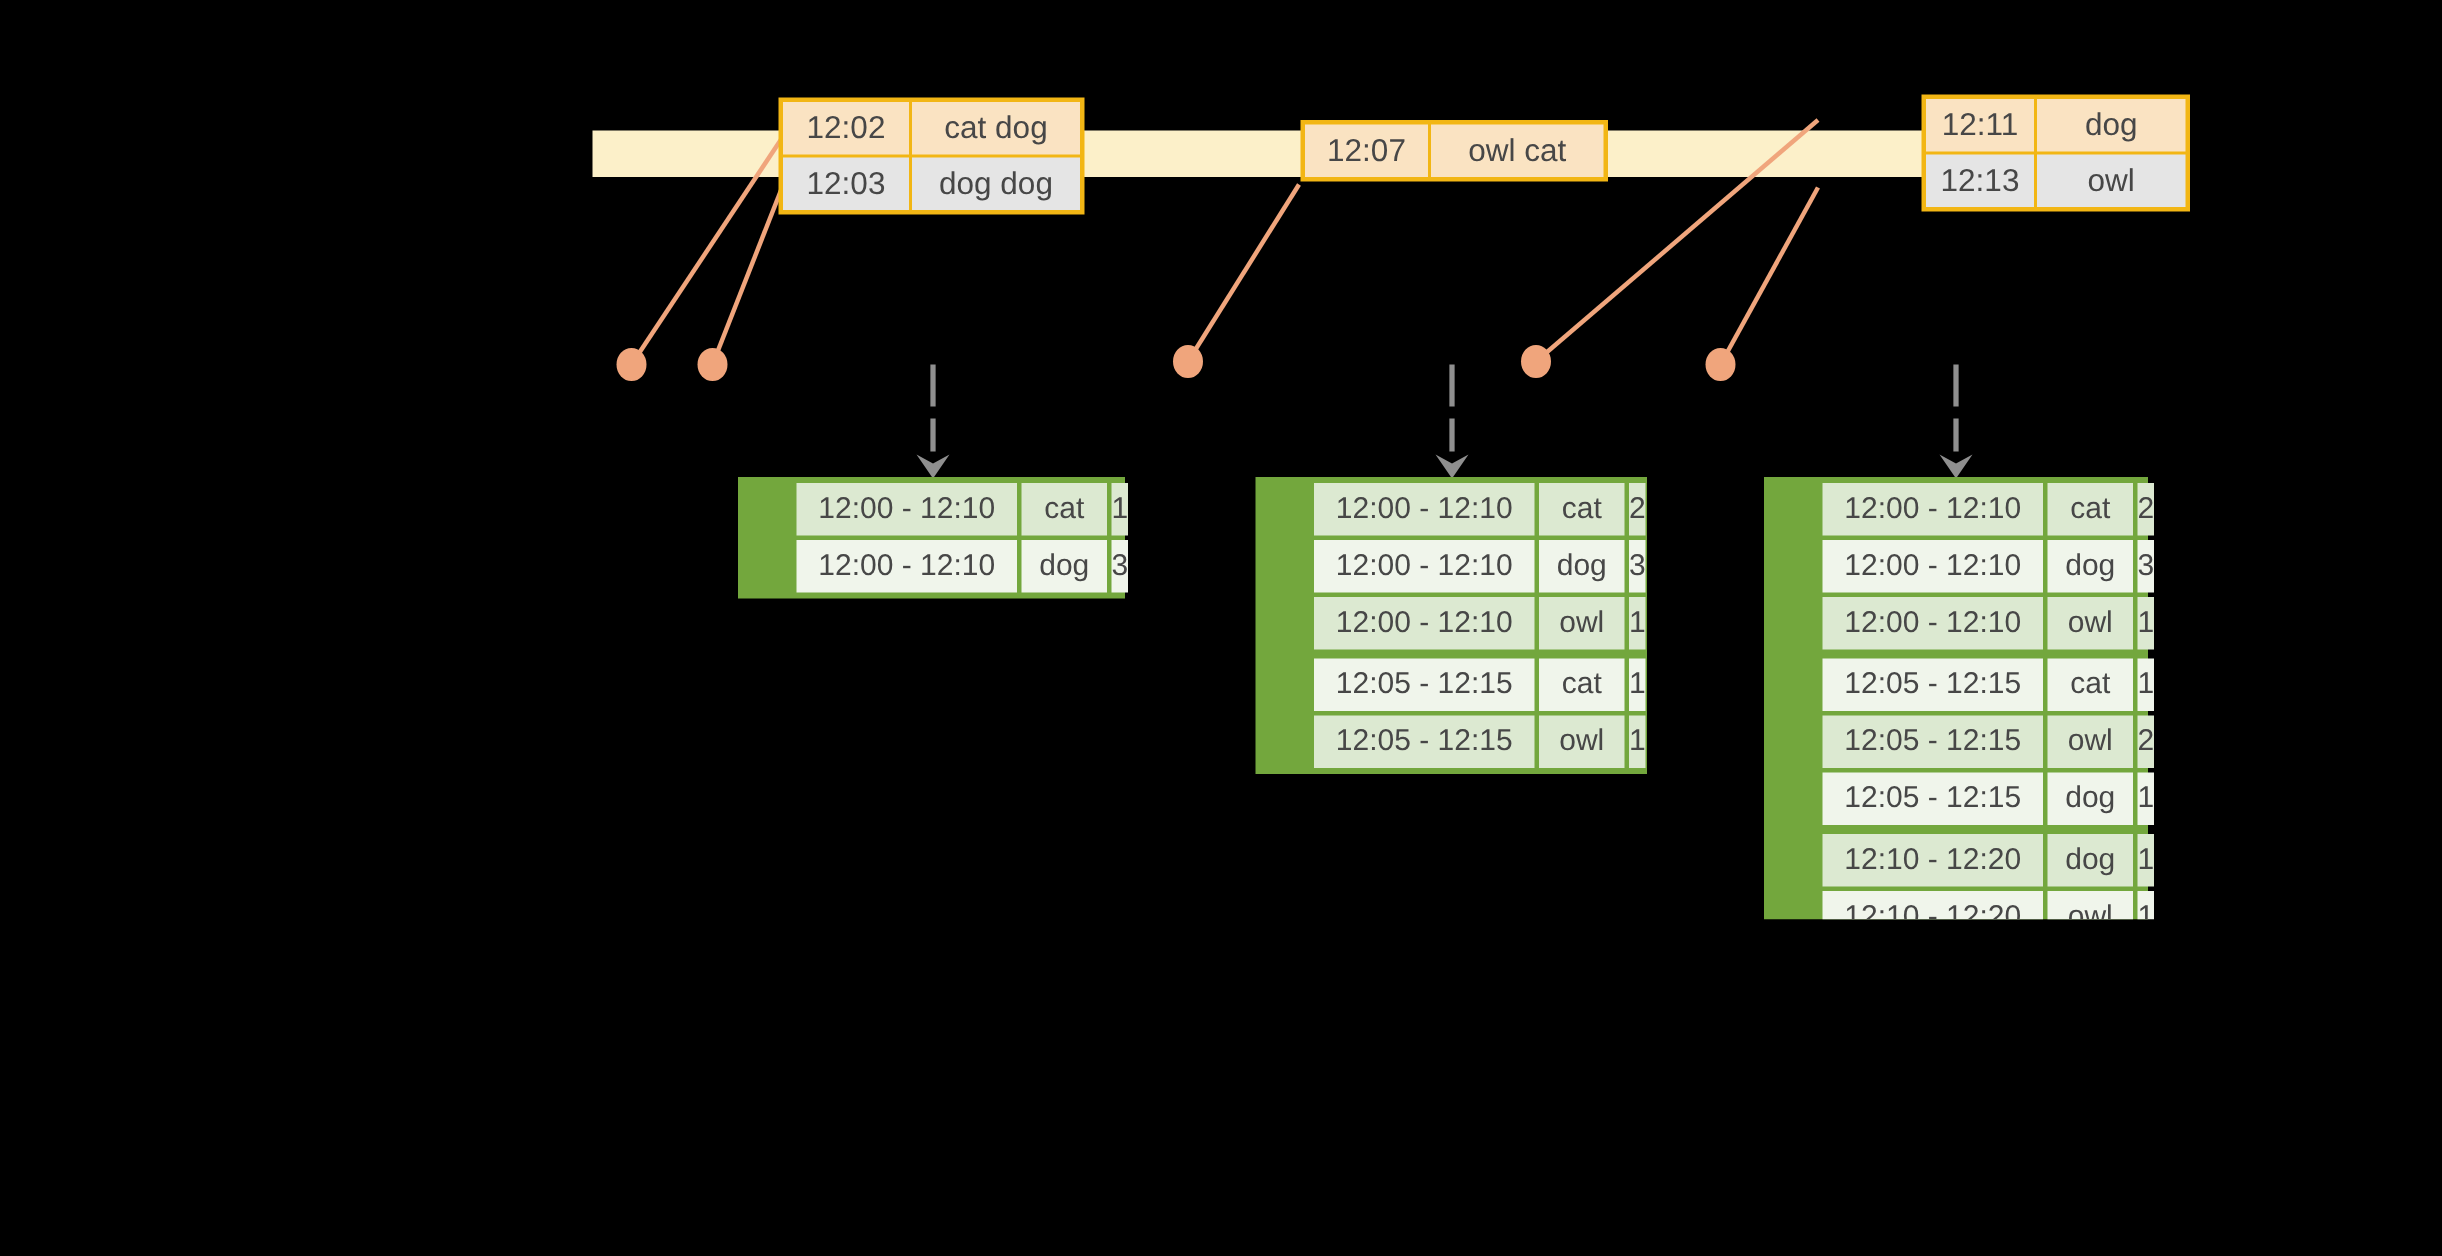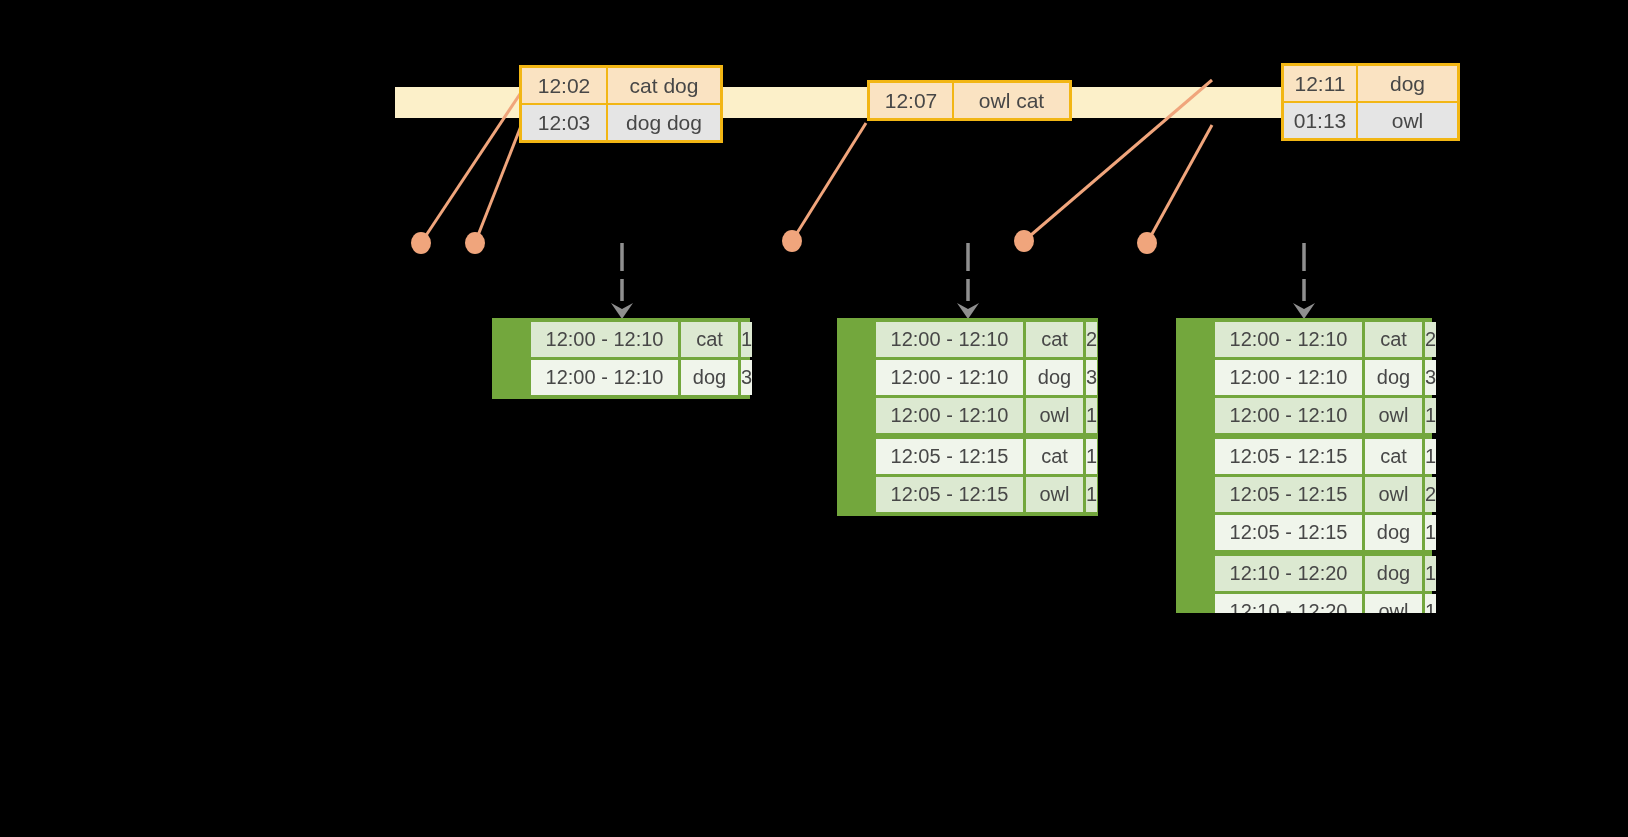--- a/index.html
+++ b/index.html
@@ -89,21 +89,21 @@
         <div class="cell words">owl cat</div>
       </div>
     </div>
 
   <div class="event-table" style="left:1281px; top:63px; width:179px; --c1:72px;">
       <div class="event-row dark">
         <div class="cell time">12:11</div>
         <div class="cell words">dog</div>
       </div>
       <div class="event-row light">
-        <div class="cell time">01:13</div>
+        <div class="cell time">12:13</div>
         <div class="cell words">owl</div>
       </div>
     </div>
 
   <div class="result-table" style="left:492px;  top:318px; width:258px;">
       <div class="result-row dark">
         <div class="cell window">12:00 - 12:10</div>
         <div class="cell word">cat</div>
         <div class="cell count">1</div>
       </div>

